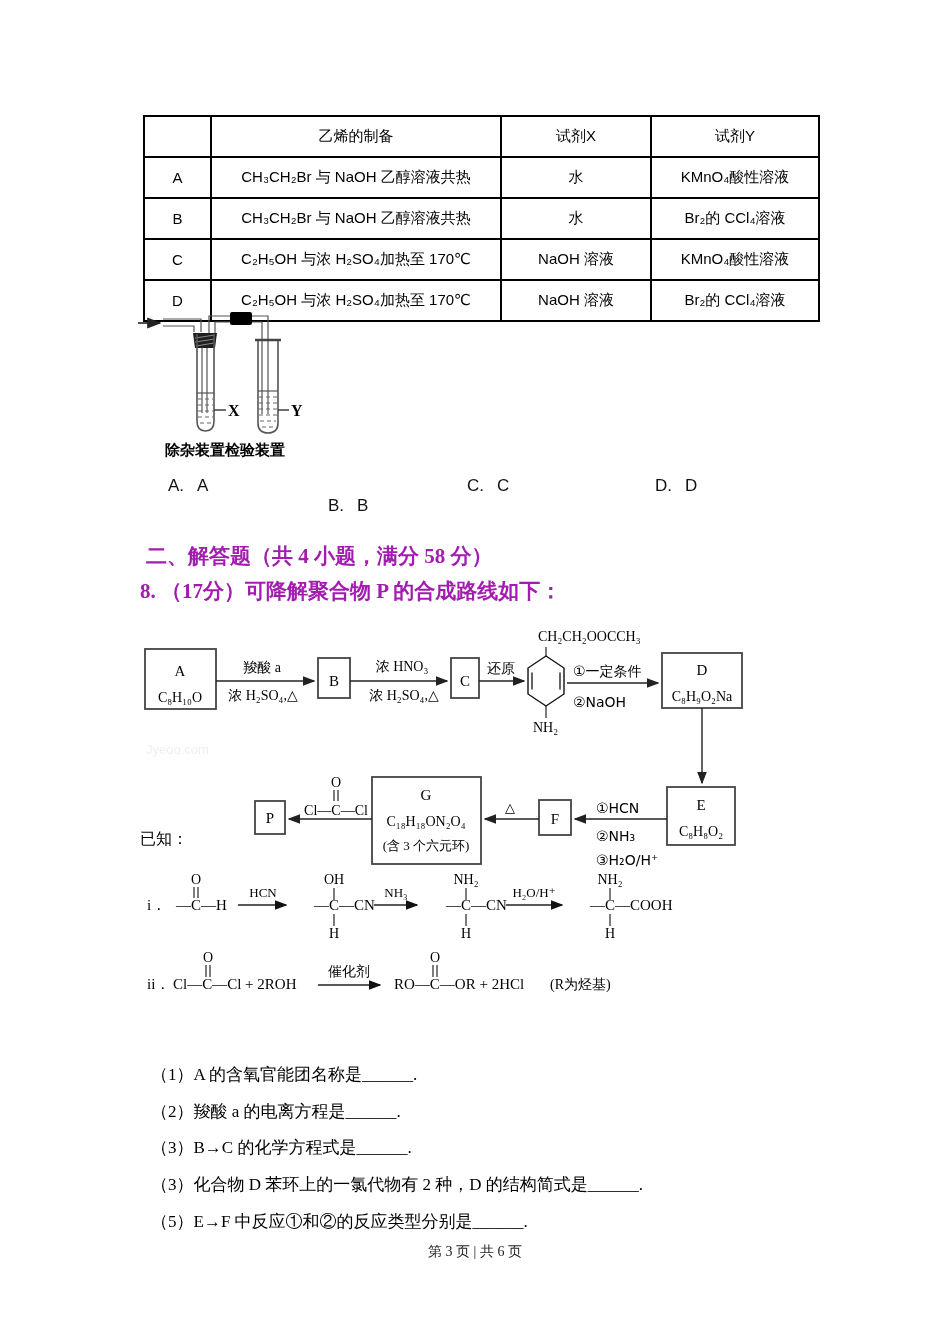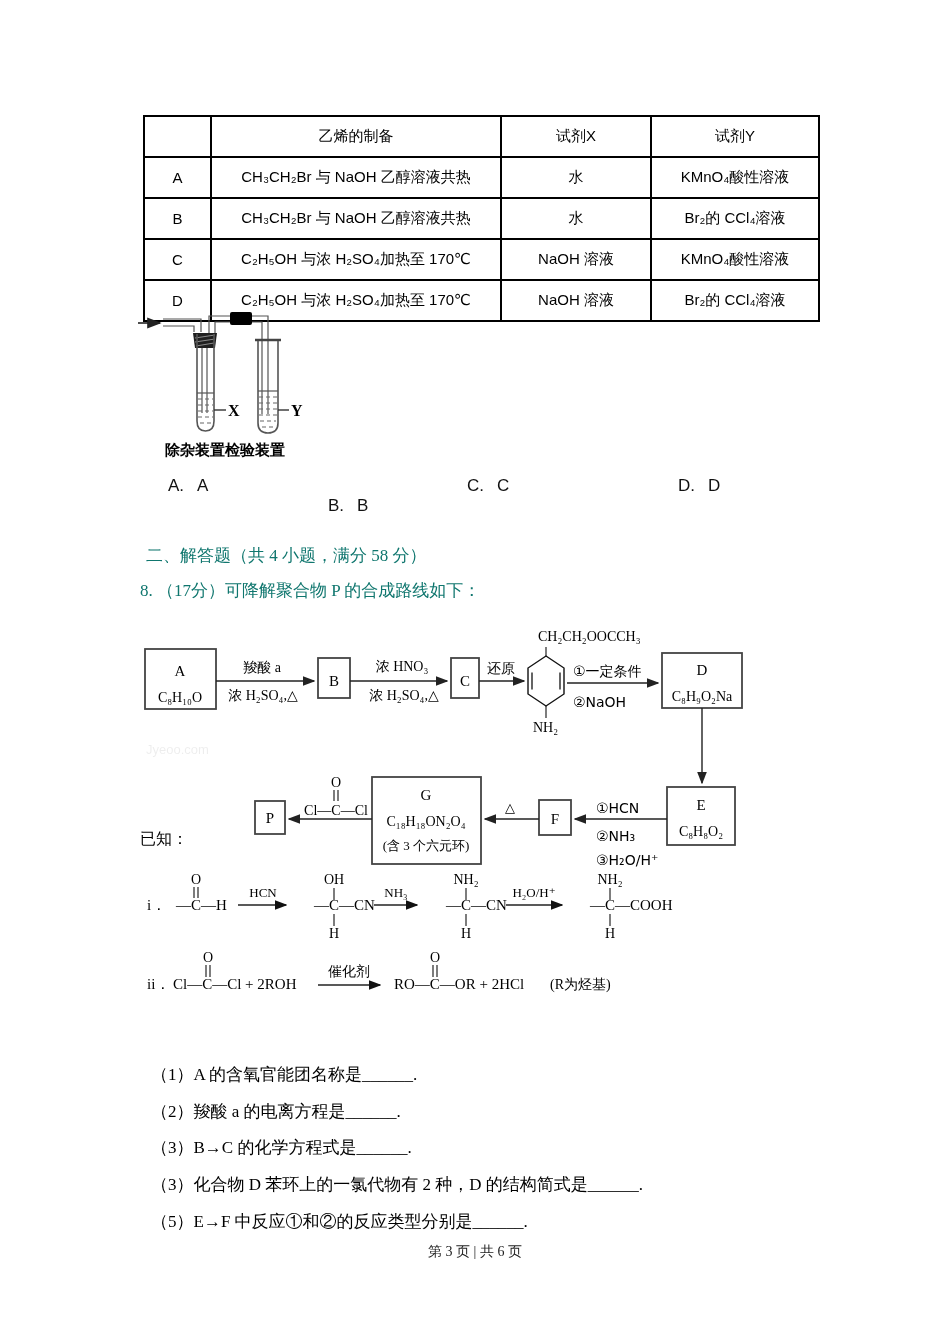--- a/index.html
+++ b/index.html
@@ -7,21 +7,21 @@
        font-family:"Liberation Serif","DejaVu Serif",serif;color:#000;overflow:hidden;}
   .abs{position:absolute;}
   
   table.reagent{border-collapse:collapse;table-layout:fixed;border-radius:6px;}
   table.reagent td{border:2px solid #000;text-align:center;vertical-align:middle;
        font-family:"Liberation Sans","DejaVu Sans",sans-serif;font-size:15px;
        padding:0;height:39px;overflow:hidden;}
   
   .opt{font-family:"Liberation Sans","DejaVu Sans",sans-serif;font-size:17px;line-height:22px;color:#111;}
   .opt .val{margin-left:13px;}
-  .hline{font-size:17px;line-height:22px;color:#0f766e;}
+  .hline{font-size:21px;line-height:22px;color:#a21caf;font-weight:bold;}
   .known{font-size:16px;line-height:20px;font-family:Liberation Mono, monospace;}
   .subq{font-size:17px;line-height:22px;white-space:nowrap;margin-top:36px;}
   .footer{font-size:14px;line-height:18px;color:#222;text-align:center;}
   .wm{font-size:13px;color:rgba(0,0,0,0.07);font-family:"Liberation Sans",sans-serif;}
   
   svg text{fill:#000;}
   .stext{font-family:"Liberation Serif","DejaVu Serif",serif;}
   .sans{font-family:"DejaVu Sans","Liberation Sans",sans-serif;}
   .boxr{fill:none;stroke:#444;stroke-width:1.8;}
   .flowline{stroke:#222;stroke-width:1.4;fill:none;}
@@ -128,21 +128,21 @@
   <line x1="148" y1="102" x2="159" y2="102" stroke="#333" stroke-width="1.4"></line>
   <text class="stext" x="161" y="108" font-size="16" font-weight="700">Y</text>
 
   <text class="stext" x="35" y="147" font-size="15" font-weight="700">除杂装置</text>
   <text class="stext" x="95" y="147" font-size="15" font-weight="700">检验装置</text>
 </svg>
 
 <div class="opt abs" style="left:168px;top:475px;"><span>A.</span><span class="val">A</span></div>
 <div class="opt abs" style="left:328px;top:475px;margin-top:20px;"><span>B.</span><span class="val">B</span></div>
 <div class="opt abs" style="left:467px;top:475px;"><span>C.</span><span class="val">C</span></div>
-<div class="opt abs" style="left:678px;top:475px;"><span>D.</span><span class="val">D</span></div>
+<div class="opt abs" style="left:655px;top:475px;"><span>D.</span><span class="val">D</span></div>
 
 <div class="hline abs" style="left:146px;top:545px;">二、解答题（共 4 小题，满分 58 分）</div>
 <div class="hline abs" style="left:140px;top:580px;">8. （17分）可降解聚合物 P 的合成路线如下：</div>
 
 <svg class="abs" style="left:140px;top:615px;" width="640" height="270" viewBox="0 0 640 270">
   <defs>
     <marker id="ah-flow" markerWidth="9" markerHeight="8" refX="8" refY="3.5" orient="auto">
       <path d="M0,0 L9,3.5 L0,7 Z" fill="#222"></path>
     </marker>
   </defs>

